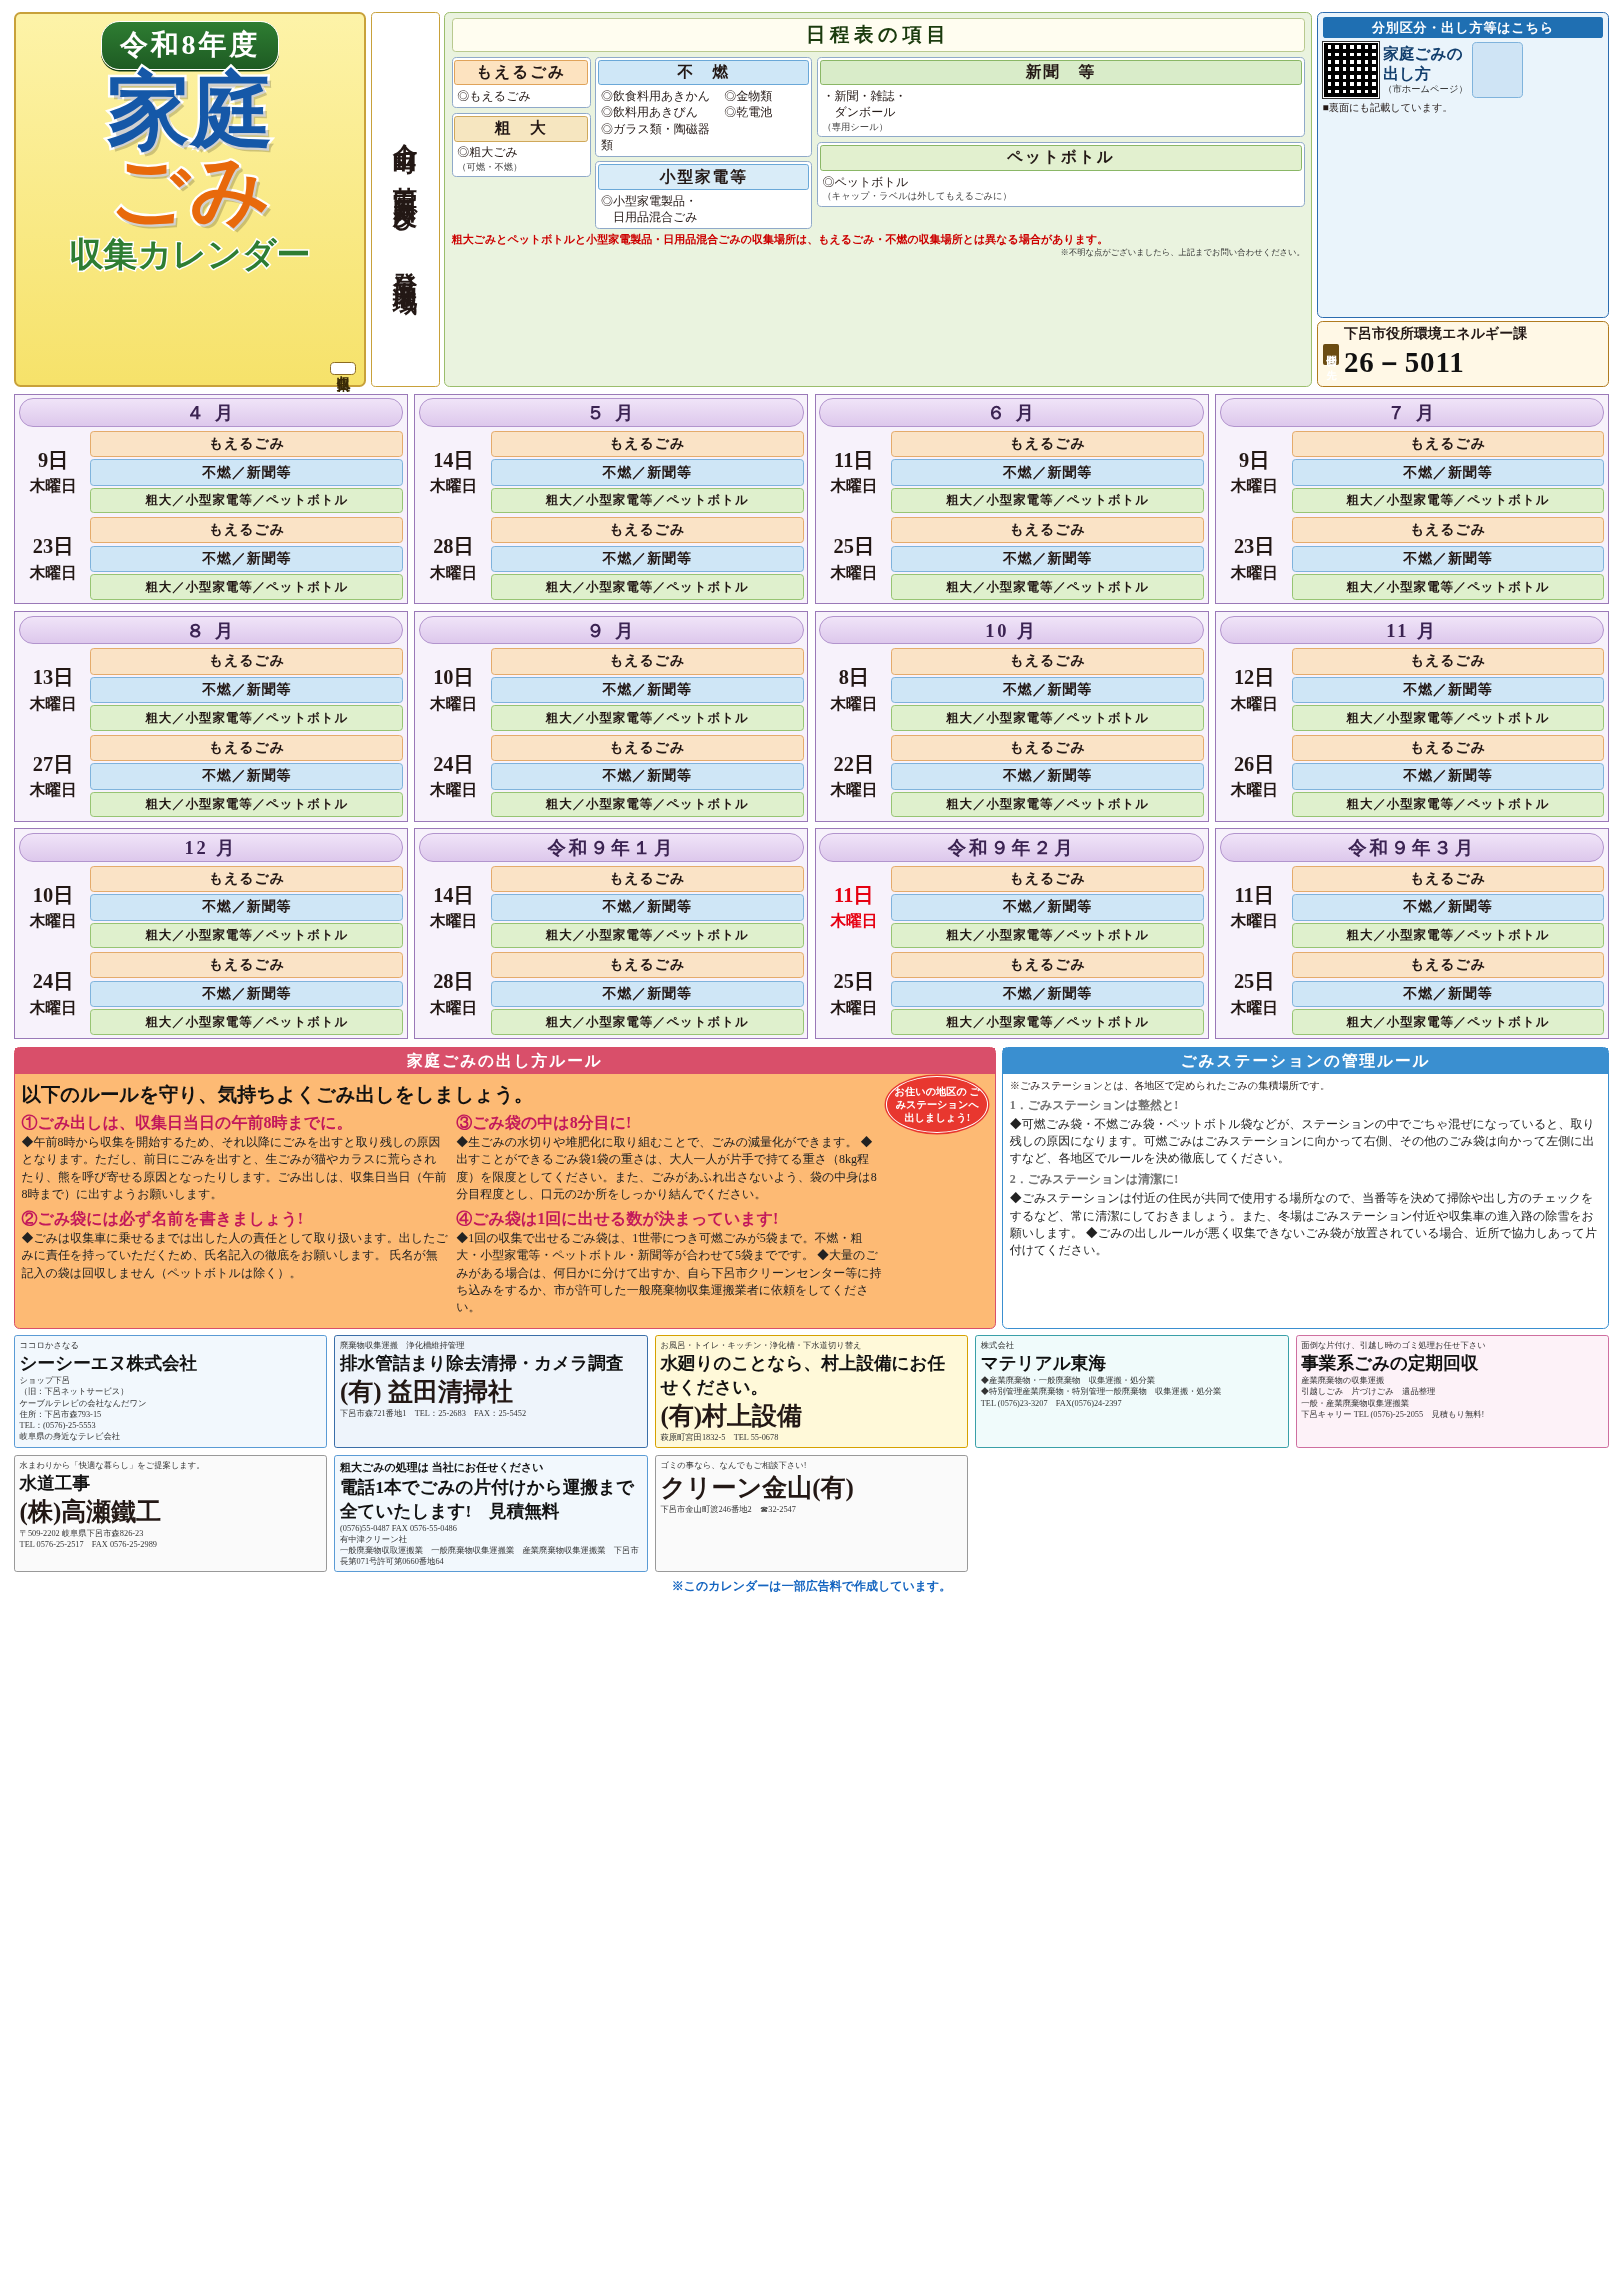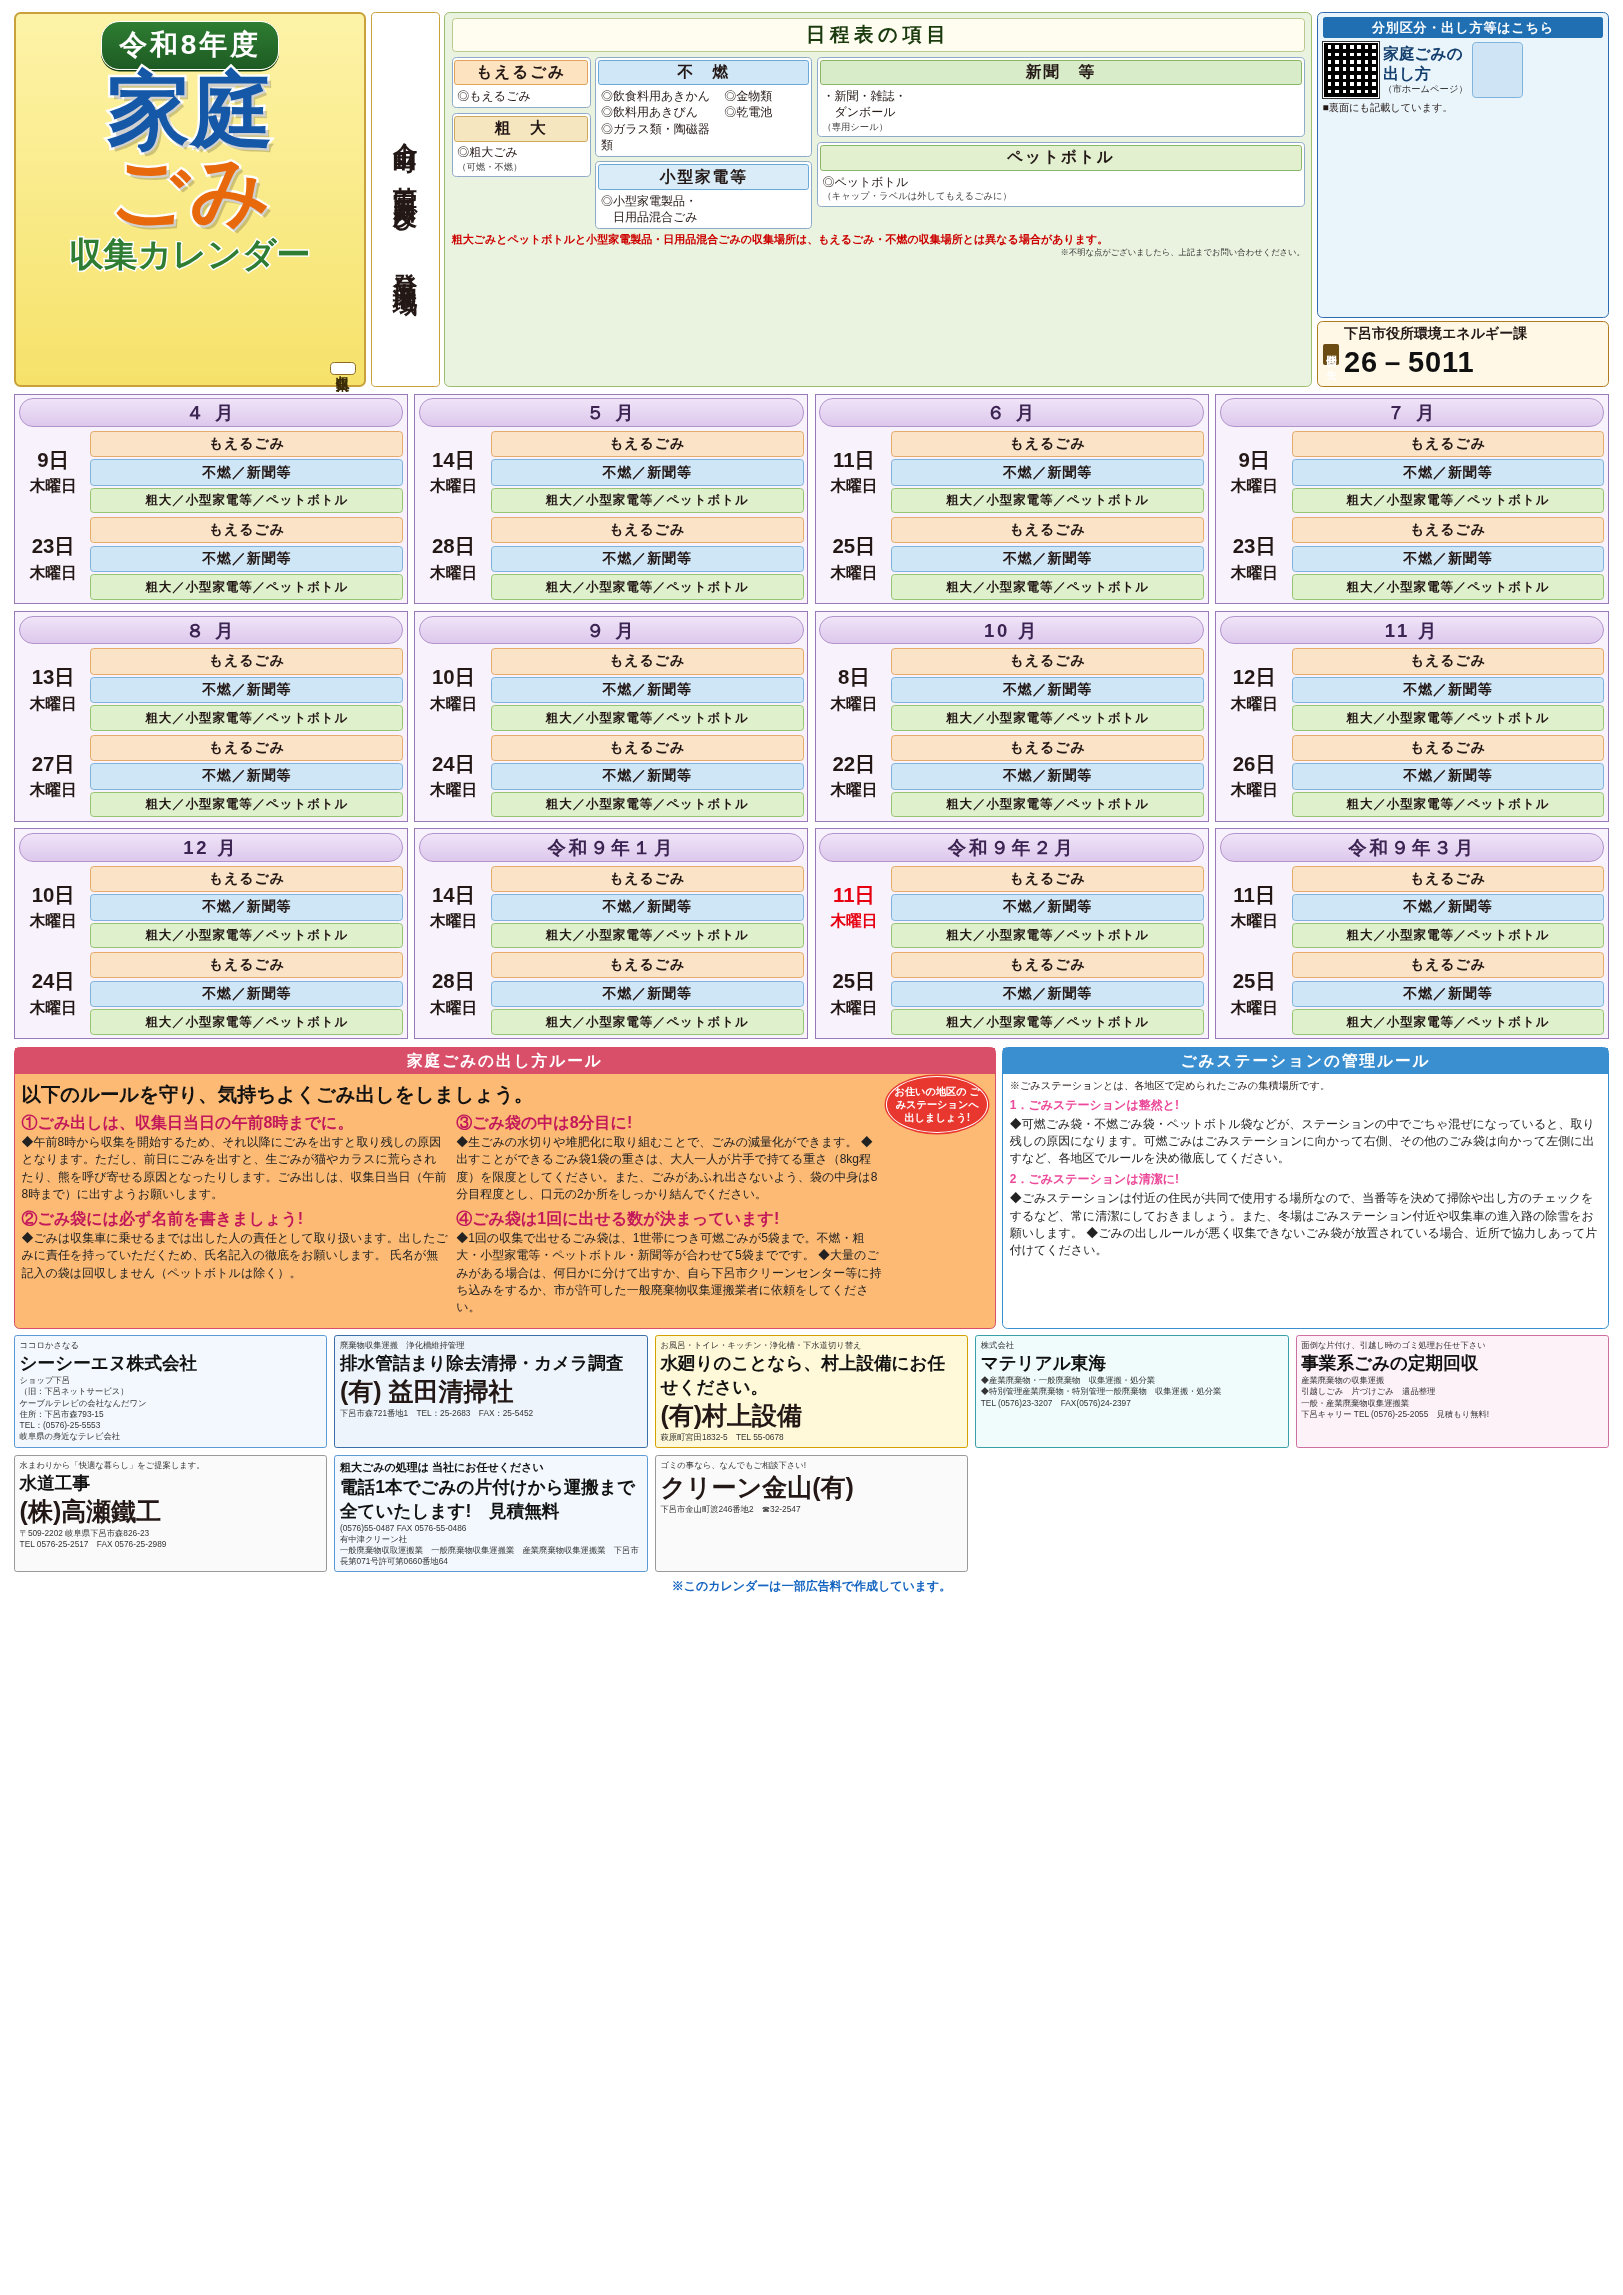--- a/index.html
+++ b/index.html
@@ -4,21 +4,21 @@
 <style>
   * { box-sizing: border-box; }
   html, body { margin:0; padding:0; }
   body {
     width:1623px; height:2295px;
     background:#ffffff;
     font-family:"Liberation Sans", sans-serif;
     color:#231815;
     position:relative;
   }
-  .page { position:relative; width:1623px; height:2295px; padding:12px 14px; }
+  .page { position:relative; width:1623px; height:2295px; padding:12px 14px;font-family:Liberation Serif, serif; }
 
   
   .header {
     display:flex; gap:4.6px; align-items:stretch;
     height:375px;
   }
   .hdr-title {
     width:352px; position:relative;
     background:linear-gradient(#fdf3a8,#f6e26a);
     border:2.3px solid #c8a13a; border-radius:6.5px;
@@ -165,21 +165,21 @@
   .rule-col { flex:1; }
   .rule-item { margin-bottom:4.6px; }
   .rule-title { font-size:16px; font-weight:bold; color:#c2185b; line-height:1.35; }
   .rule-text { font-size:12px; line-height:1.45; color:#222; }
   .bubble {
     float:right; width:102px; background:#e8372f; color:#fff; border-radius:50%;
     text-align:center; font-size:10.2px; font-weight:bold; padding:7.4px 3.7px; line-height:1.3;
     margin:-2.8px 0 1.9px 3.7px; border:1.4px solid #fff; box-shadow:0 0 0 1.4px #e8372f;
   }
   .rule-note { font-size:10.2px; margin-bottom:3.7px; }
-  .rule-sec { font-size:12px; font-weight:bold; color:#ec4899; margin:3.7px 0 1.9px 0; }
+  .rule-sec { font-size:12px; font-weight:bold; color:#737373; margin:3.7px 0 1.9px 0; }
 
   
   .ads { margin-top:6.5px; display:grid; grid-template-columns:repeat(5,1fr); gap:7px; }
   .ad { border:0.9px solid #888; border-radius:2.8px; padding:3.7px 4.6px; min-height:83px;
         background:#fff; position:relative; overflow:hidden; }
   .ad-b1 { border-color:#5a9bd5; background:#f2f8fd; }
   .ad-b2 { border-color:#3a6ea8; background:#eef4fb; }
   .ad-y  { border-color:#d6a100; background:#fff9d9; }
   .ad-g  { border-color:#3aa0a8; background:#f0fbfb; }
   .ad-p  { border-color:#cf6fa0; background:#fdf2f8; }

